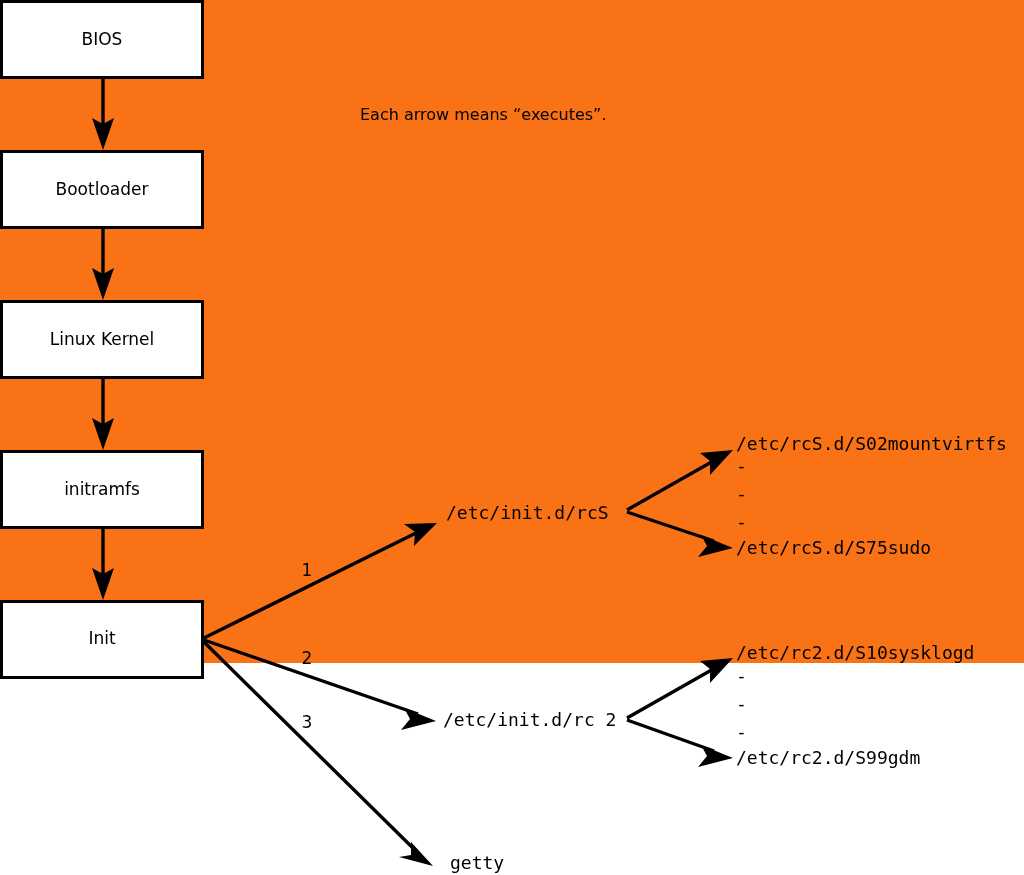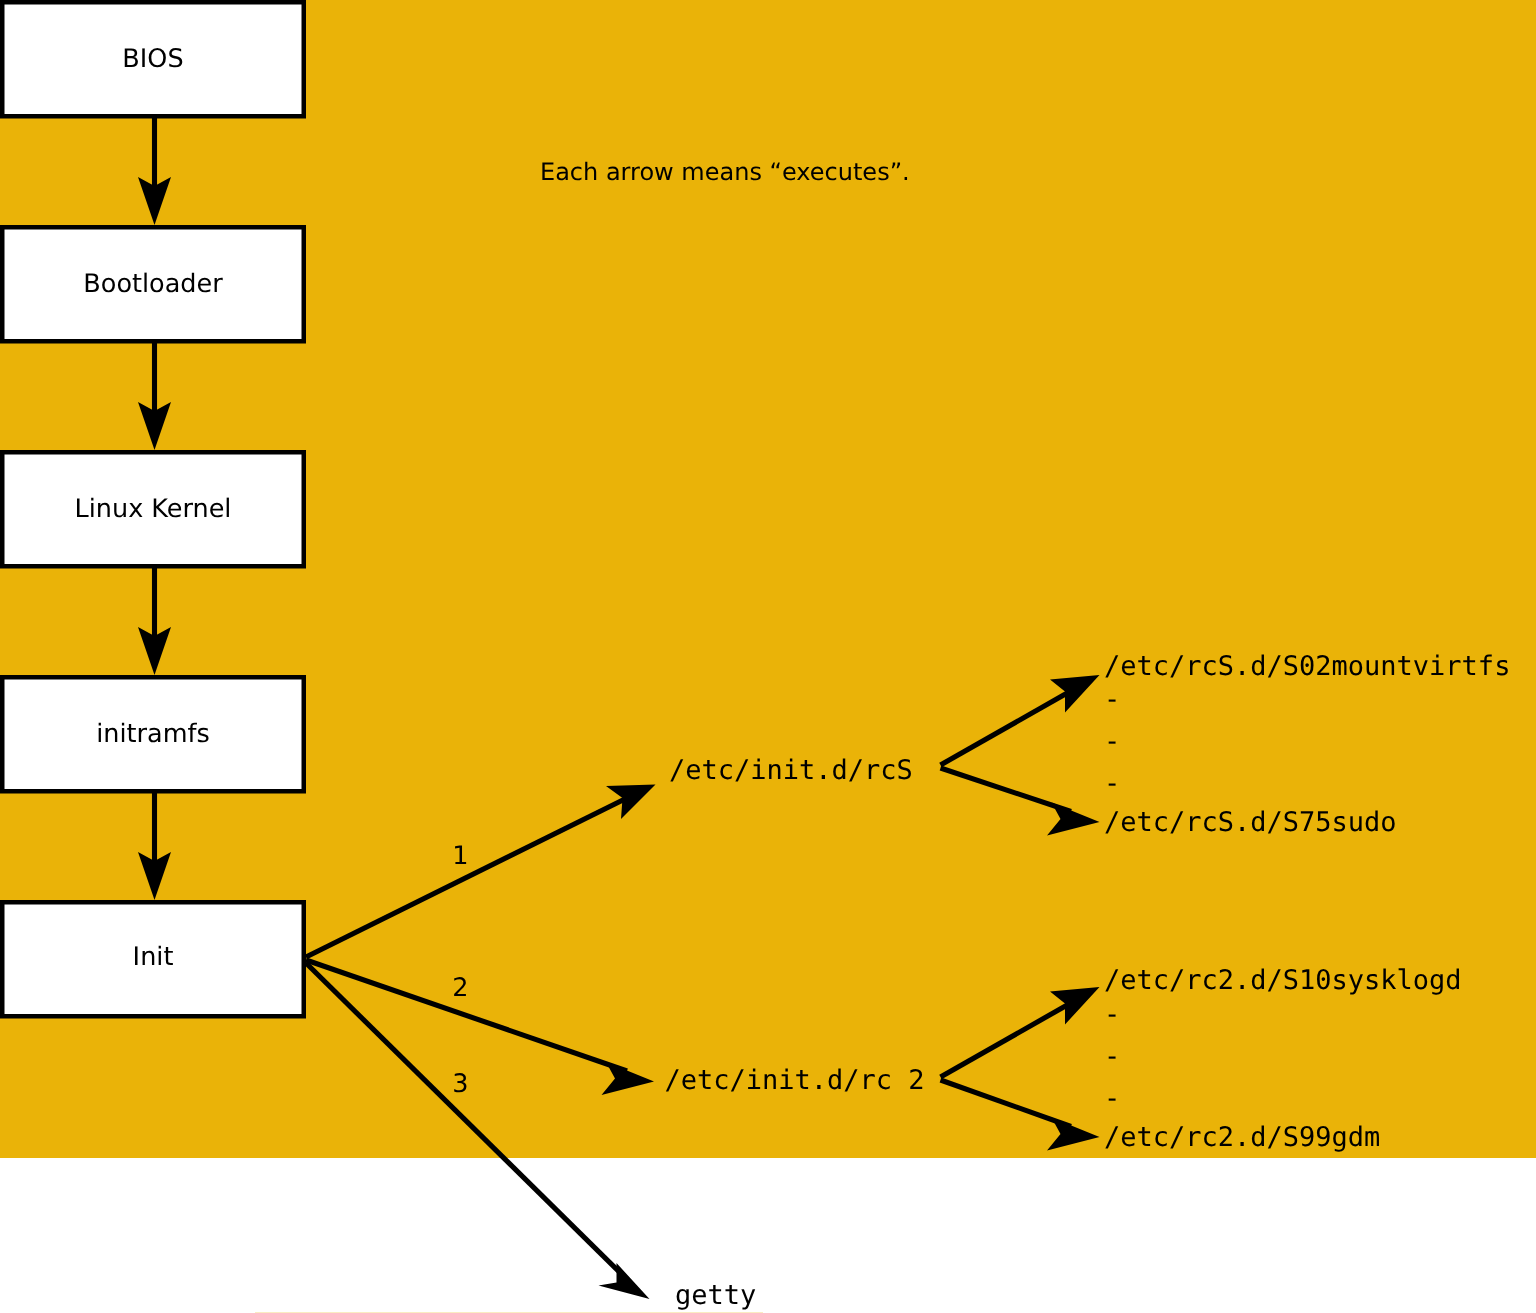--- a/index.html
+++ b/index.html
@@ -9,22 +9,22 @@
   }
   body {
     width: 1024px;
     height: 875px;
     overflow: hidden;
     font-family: "DejaVu Sans", sans-serif;
   }
   #diagram-root {
     position: relative;
     width: 1024px;
-    height: 772px;
-    background: #eab308;
+    height: 663px;
+    background: #f97316;
   }
   svg#boot-diagram {
     display: block;
     width: 1024px;
     height: 875px;
   }
   .box-rect {
     fill: #ffffff;
     stroke: #000000;
     stroke-width: 3;

